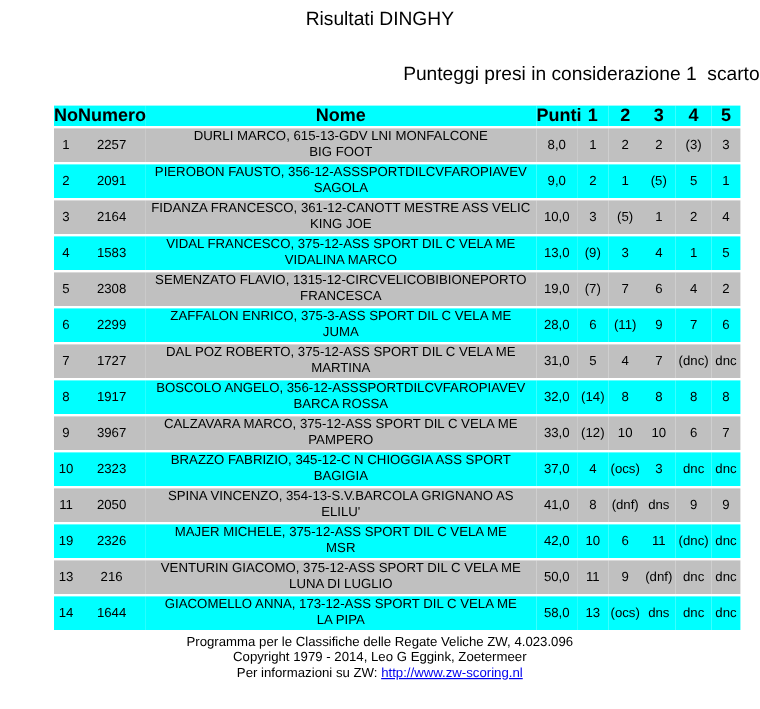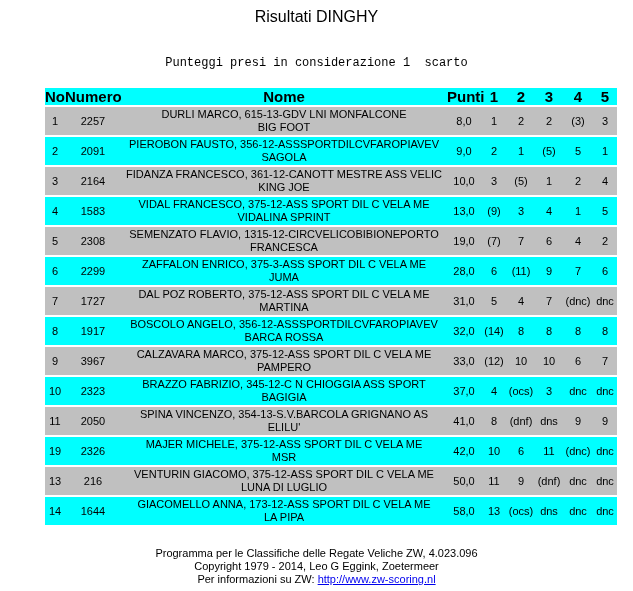--- a/index.html
+++ b/index.html
@@ -17,25 +17,24 @@
   }
   .page-title{
     margin:8px 0 0 0;
     text-align:center;
     font-size:16px;
     font-weight:normal;
     line-height:18px;
   }
   .subtitle{
     margin:30px 0 0 0;
-    text-align:center;
-    font-size:12px;
+    text-align:right;
+    font-size:16px;
     line-height:14px;
     white-space:pre-wrap;
-    font-family:Liberation Mono, monospace;
   }
   table.results{
     margin:16px 0 0 45px;
     width:552px;
     border-collapse:separate;
     border-spacing:0 2px;
     table-layout:fixed;
     font-size:11px;
   }
   table.results td, table.results th{
@@ -58,21 +57,21 @@
   col.w-no{width:20px;}
   col.w-numero{width:56px;}
   col.w-nome{width:326px;}
   col.w-punti{width:34px;}
   col.w-r1{width:26px;}
   col.w-r2{width:28px;}
   col.w-r3{width:28px;}
   col.w-r4{width:30px;}
   col.w-r5{width:24px;}
   .footer{
-    margin-top:20px;
+    margin-top:2px;
     text-align:center;
     font-size:11px;
     line-height:13px;
   }
   .footer a{
     color:var(--link,#0000EE);
     text-decoration:underline;
     cursor:pointer;
   }
 </style>
@@ -149,21 +148,21 @@
     <td class="c-race">(5)</td>
     <td class="c-race">1</td>
     <td class="c-race">2</td>
     <td class="c-race">4</td>
   </tr>
       <tr class="row cyan">
     <td class="c-no">4</td>
     <td class="c-numero">1583</td>
     <td class="c-nome">
       <span class="line">VIDAL FRANCESCO, 375-12-ASS SPORT DIL C VELA ME</span>
-      <span class="line">VIDALINA SPRINT</span>
+      <span class="line">VIDALINA MARCO</span>
     </td>
     <td class="c-punti">13,0</td>
     <td class="c-race">(9)</td>
     <td class="c-race">3</td>
     <td class="c-race">4</td>
     <td class="c-race">1</td>
     <td class="c-race">5</td>
   </tr>
       <tr class="row gray">
     <td class="c-no">5</td>

